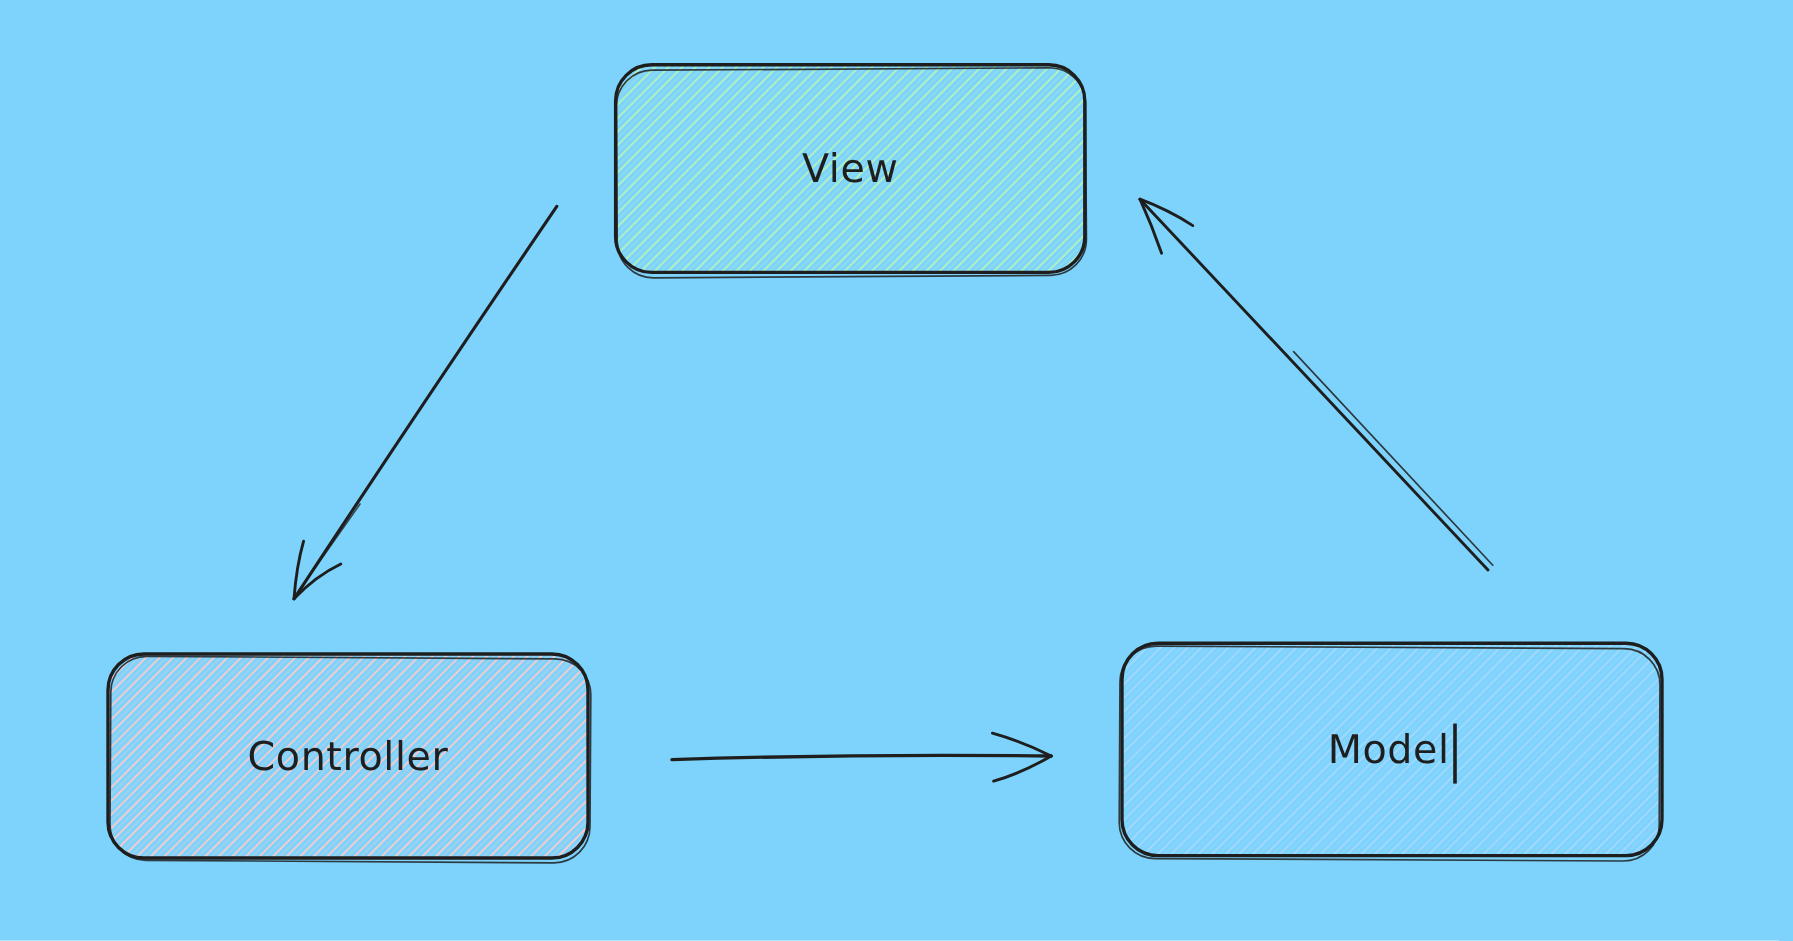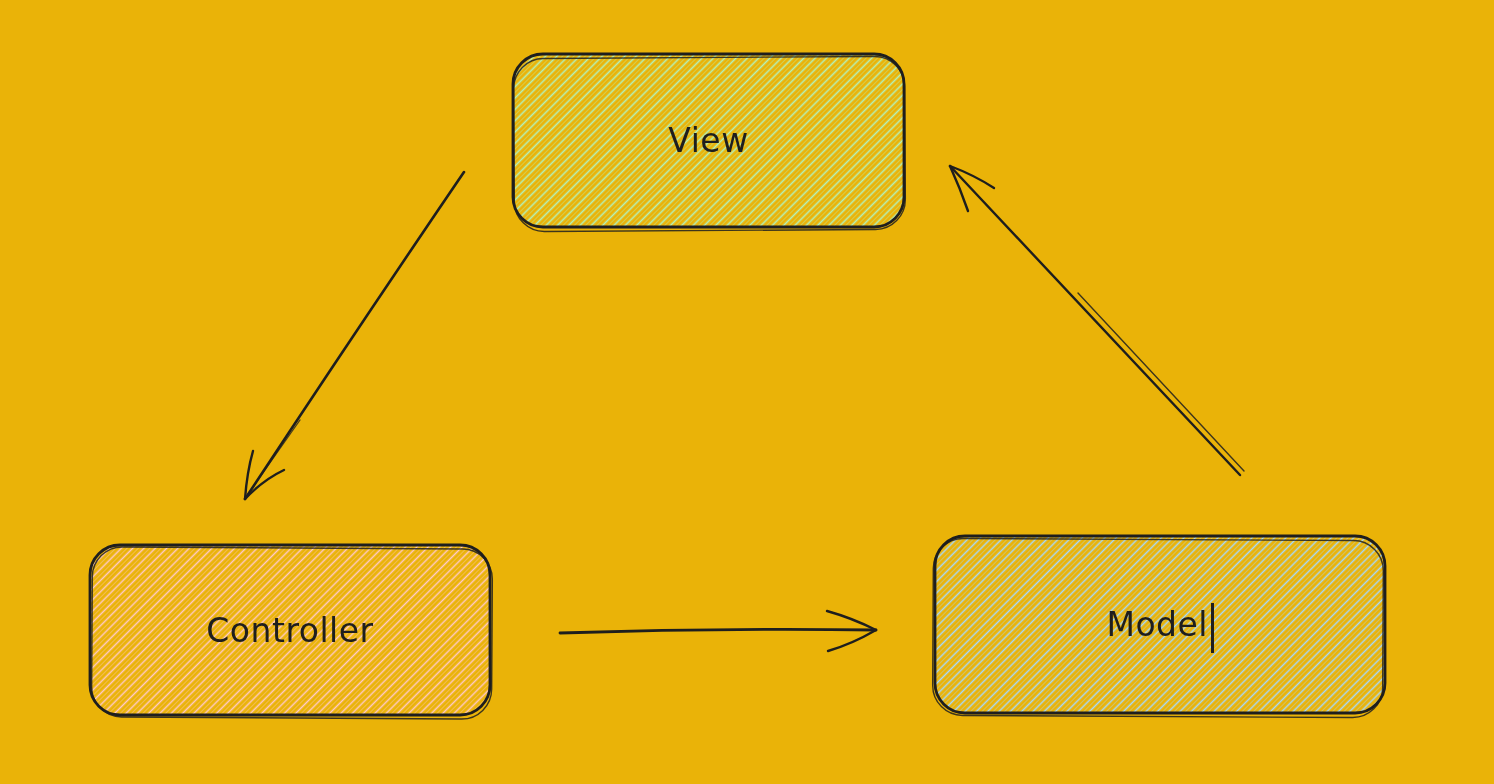--- a/index.html
+++ b/index.html
@@ -5,21 +5,21 @@
   html, body {
     margin: 0;
     padding: 0;
     background: #ffffff;
     font-family: "DejaVu Sans", "Liberation Sans", sans-serif;
   }
   .canvas {
     position: relative;
     width: 1494px;
     height: 784px;
-    background: #eab308;
+    background: #7dd3fc;
     overflow: hidden;
   }
   .diagram-svg {
     position: absolute;
     left: 0;
     top: 0;
     width: 1494px;
     height: 784px;
     display: block;
   }

